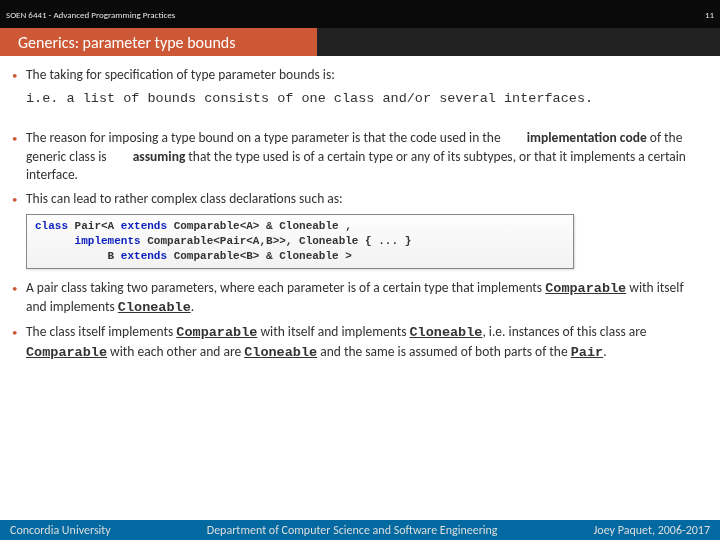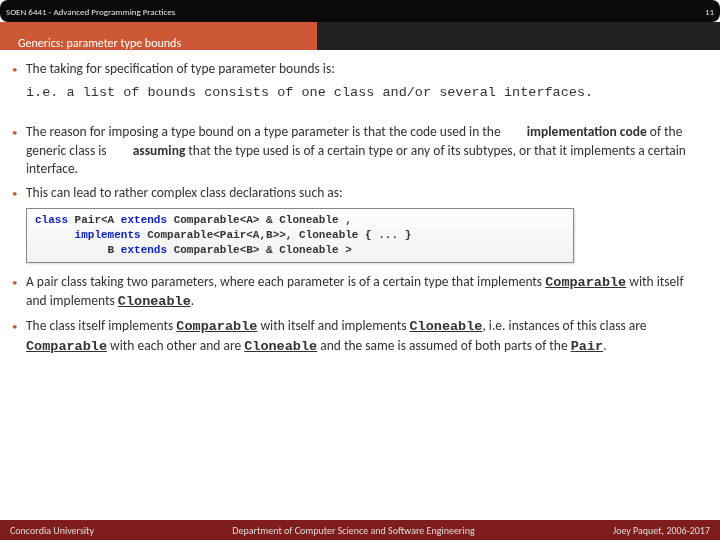--- a/index.html
+++ b/index.html
@@ -8,37 +8,36 @@
     height: 540px;
     font-family: "Segoe UI", "Calibri", Arial, sans-serif;
     background: #ffffff;
     color: #333;
     position: relative;
     overflow: hidden;
   }
   .header-bar {
     background: #0a0a0a;
     color: #e6e6e6;
-    height: 22px;
+    height: 28px;
     font-size: 9px;
     display: flex;
     justify-content: space-between;
     align-items: center;
     padding: 0 6px;
-    border-radius: 8px;
   }
   .title-bar {
     background: #cd5835;
     background: linear-gradient(to right, #cd5835 0%, #cd5835 44%, #222 44%, #222 100%);
     color: #fff;
     height: 28px;
     display: flex;
-    align-items: flex-end;
+    align-items: center;
     padding-left: 18px;
-    font-size: 12px;
+    font-size: 16px;
     font-weight: 300;
   }
   .content {
     padding: 10px 20px 0 12px;
     font-size: 13.5px;
     line-height: 1.35;
   }
   .bullet-row {
     display: flex;
     margin-bottom: 6px;
@@ -70,23 +69,23 @@
     font-family: "Courier New", monospace;
     font-weight: bold;
     text-decoration: underline;
   }
   .bold { font-weight: bold; margin-left: 23px; }
   .footer {
     position: absolute;
     bottom: 0;
     left: 0;
     right: 0;
-    background: #7f1d1d;
+    background: #0369a1;
     color: #ddd;
-    font-size: 10px;
+    font-size: 12px;
     height: 20px;
     display: flex;
     justify-content: space-between;
     align-items: center;
     padding: 0 10px;
   }
   .indent-continue { margin-left: 14px; margin-bottom: 21px; font-family: Liberation Mono, monospace; }
   .code-line { white-space: pre; }
 </style>
 </head>

